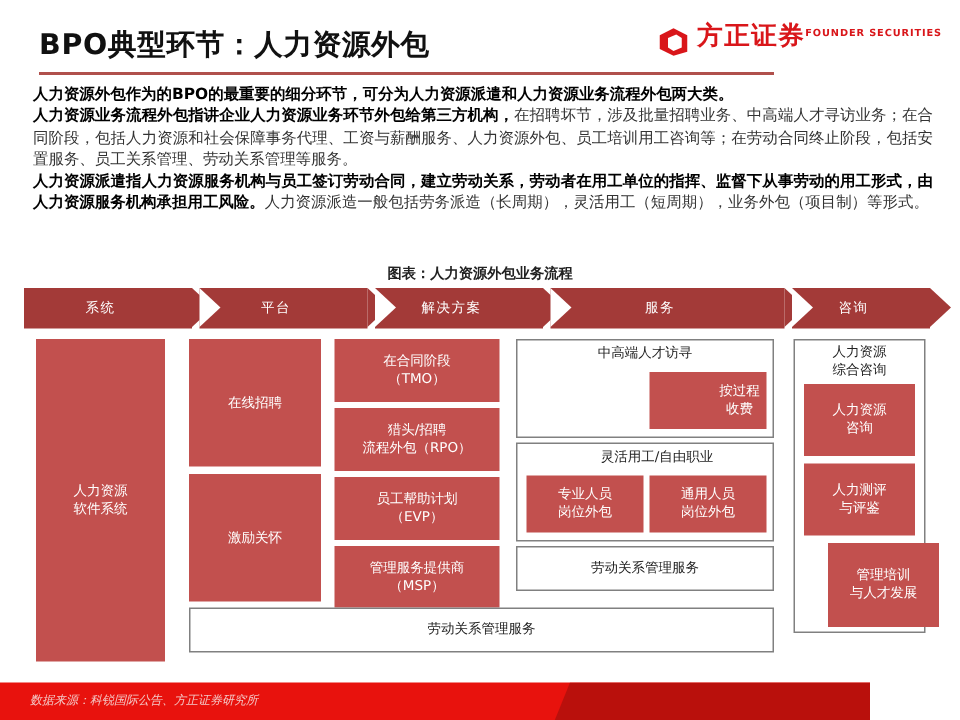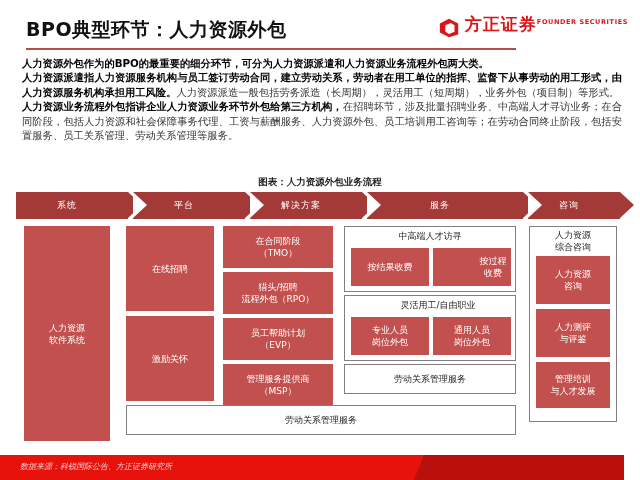--- a/index.html
+++ b/index.html
@@ -74,21 +74,21 @@
   .wbox{
     position:absolute;background:#fff;border:1px solid #808080;
     box-sizing:border-box;
   }
   .wlabel{
     position:absolute;color:#222;text-align:center;font-size:9px;line-height:12px;
     display:flex;align-items:center;justify-content:center;
   }
 
   
-  .footer{position:absolute;left:0;top:455px;width:624px;height:25px;background:#e8120d;overflow:hidden;}
+  .footer{position:absolute;left:0;top:455px;width:580px;height:25px;background:#e8120d;overflow:hidden;}
   .footer-skew{
     position:absolute;right:0;top:0;width:230px;height:25px;
     background:#b9100c;transform:skewX(-22deg);transform-origin:top right;right:-30px;
   }
   .footer-txt{
     position:absolute;left:20px;top:6px;font-size:8px;color:#f3c9c7;font-style:italic;
   }
 </style>
 </head>
 <body>
@@ -105,22 +105,22 @@
       </svg>
       <div class="logo-txt">
         <div class="logo-cn">方正证券</div>
         <div class="logo-en">FOUNDER SECURITIES</div>
       </div>
     </div>
   </div>
 
   <div class="para">
     <div><b>人力资源外包作为的BPO的最重要的细分环节，可分为人力资源派遣和人力资源业务流程外包两大类。</b></div>
+    <div><b>人力资源业务流程外包指讲企业人力资源业务环节外包给第三方机构，</b><span>在招聘坏节，涉及批量招聘业务、中高端人才寻访业务；在合同阶段，包括人力资源和社会保障事务代理、工资与薪酬服务、人力资源外包、员工培训用工咨询等；在劳动合同终止阶段，包括安置服务、员工关系管理、劳动关系管理等服务。</span></div>
     <div><b>人力资源派遣指人力资源服务机构与员工签订劳动合同，建立劳动关系，劳动者在用工单位的指挥、监督下从事劳动的用工形式，由人力资源服务机构承担用工风险。</b><span>人力资源派造一般包括劳务派造（长周期），灵活用工（短周期），业务外包（项目制）等形式。</span></div>
-    <div><b>人力资源业务流程外包指讲企业人力资源业务环节外包给第三方机构，</b><span>在招聘坏节，涉及批量招聘业务、中高端人才寻访业务；在合同阶段，包括人力资源和社会保障事务代理、工资与薪酬服务、人力资源外包、员工培训用工咨询等；在劳动合同终止阶段，包括安置服务、员工关系管理、劳动关系管理等服务。</span></div>
   </div>
 
   <div class="chart-title">图表：人力资源外包业务流程</div>
 
   <div class="diagram">
 
     <div class="arrows">
       <div class="arw first" style="left:0px;width:112px;">
           <span>系统</span>
         </div>
@@ -162,23 +162,20 @@
       <span style="white-space:pre-line;">员工帮助计划
 （EVP）</span>
     </div>
     <div class="rbox" style="left:207px;top:172px;width:110px;height:42px;">
       <span style="white-space:pre-line;">管理服务提供商
 （MSP）</span>
     </div>
 
     <div class="wbox" style="left:328px;top:34px;width:172px;height:66px;"></div>
     <div class="wlabel" style="left:328px;top:36px;width:172px;height:16px;">中高端人才访寻</div>
-    <div class="rbox" style="left:335px;top:56px;width:78px;height:38px;">
-      <span style="white-space:pre-line;">按结果收费</span>
-    </div>
     <div class="rbox" style="left:417px;top:56px;width:78px;height:38px;padding-left:44px;">
       <span style="white-space:pre-line;">按过程收费</span>
     </div>
 
     <div class="wbox" style="left:328px;top:103px;width:172px;height:66px;"></div>
     <div class="wlabel" style="left:328px;top:105px;width:188px;height:16px;">灵活用工/自由职业</div>
     <div class="rbox" style="left:335px;top:125px;width:78px;height:38px;">
       <span style="white-space:pre-line;">专业人员
 岗位外包</span>
     </div>
@@ -194,21 +191,21 @@
     <div class="wlabel" style="left:513px;top:36px;width:88px;height:26px;white-space:pre-line;">人力资源
 综合咨询</div>
     <div class="rbox" style="left:520px;top:64px;width:74px;height:48px;">
       <span style="white-space:pre-line;">人力资源
 咨询</span>
     </div>
     <div class="rbox" style="left:520px;top:117px;width:74px;height:48px;">
       <span style="white-space:pre-line;">人力测评
 与评鉴</span>
     </div>
-    <div class="rbox" style="left:520px;top:170px;width:74px;height:46px;justify-content:center;">
+    <div class="rbox" style="left:536px;top:170px;width:74px;height:56px;justify-content:center;">
       <span style="white-space:pre-line;">管理培训
 与人才发展</span>
     </div>
 
     <div class="wbox" style="left:110px;top:213px;width:390px;height:30px;"></div>
     <div class="wlabel" style="left:110px;top:213px;width:390px;height:30px;">劳动关系管理服务</div>
   </div>
 
   <div class="footer">
     <div class="footer-skew"></div>

